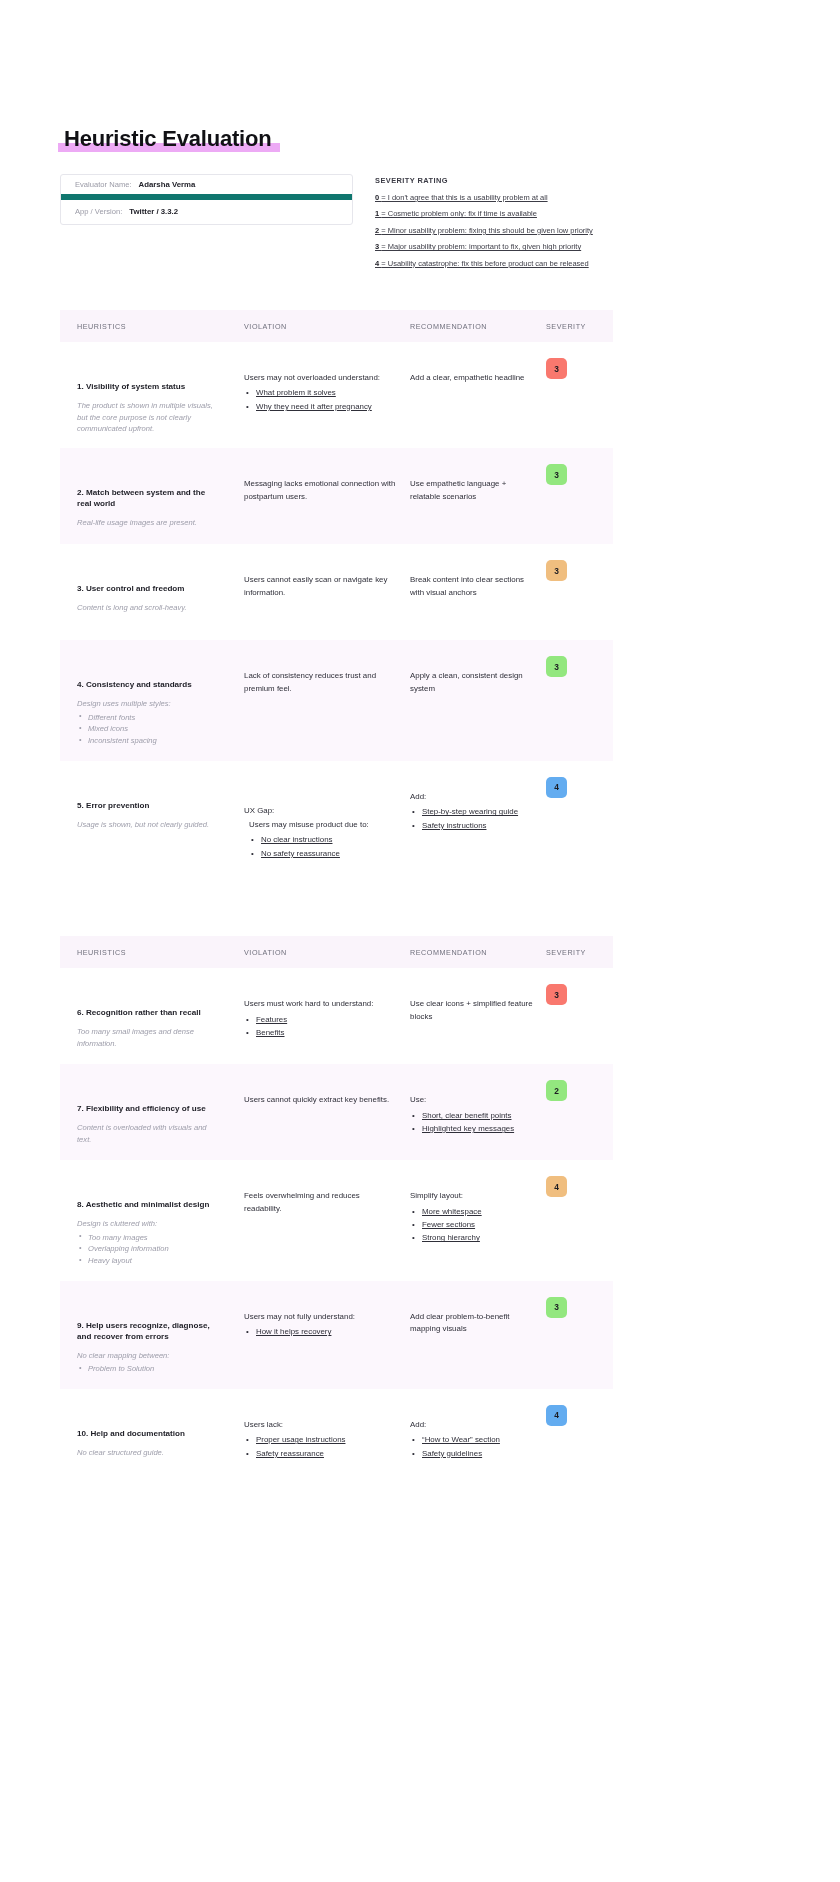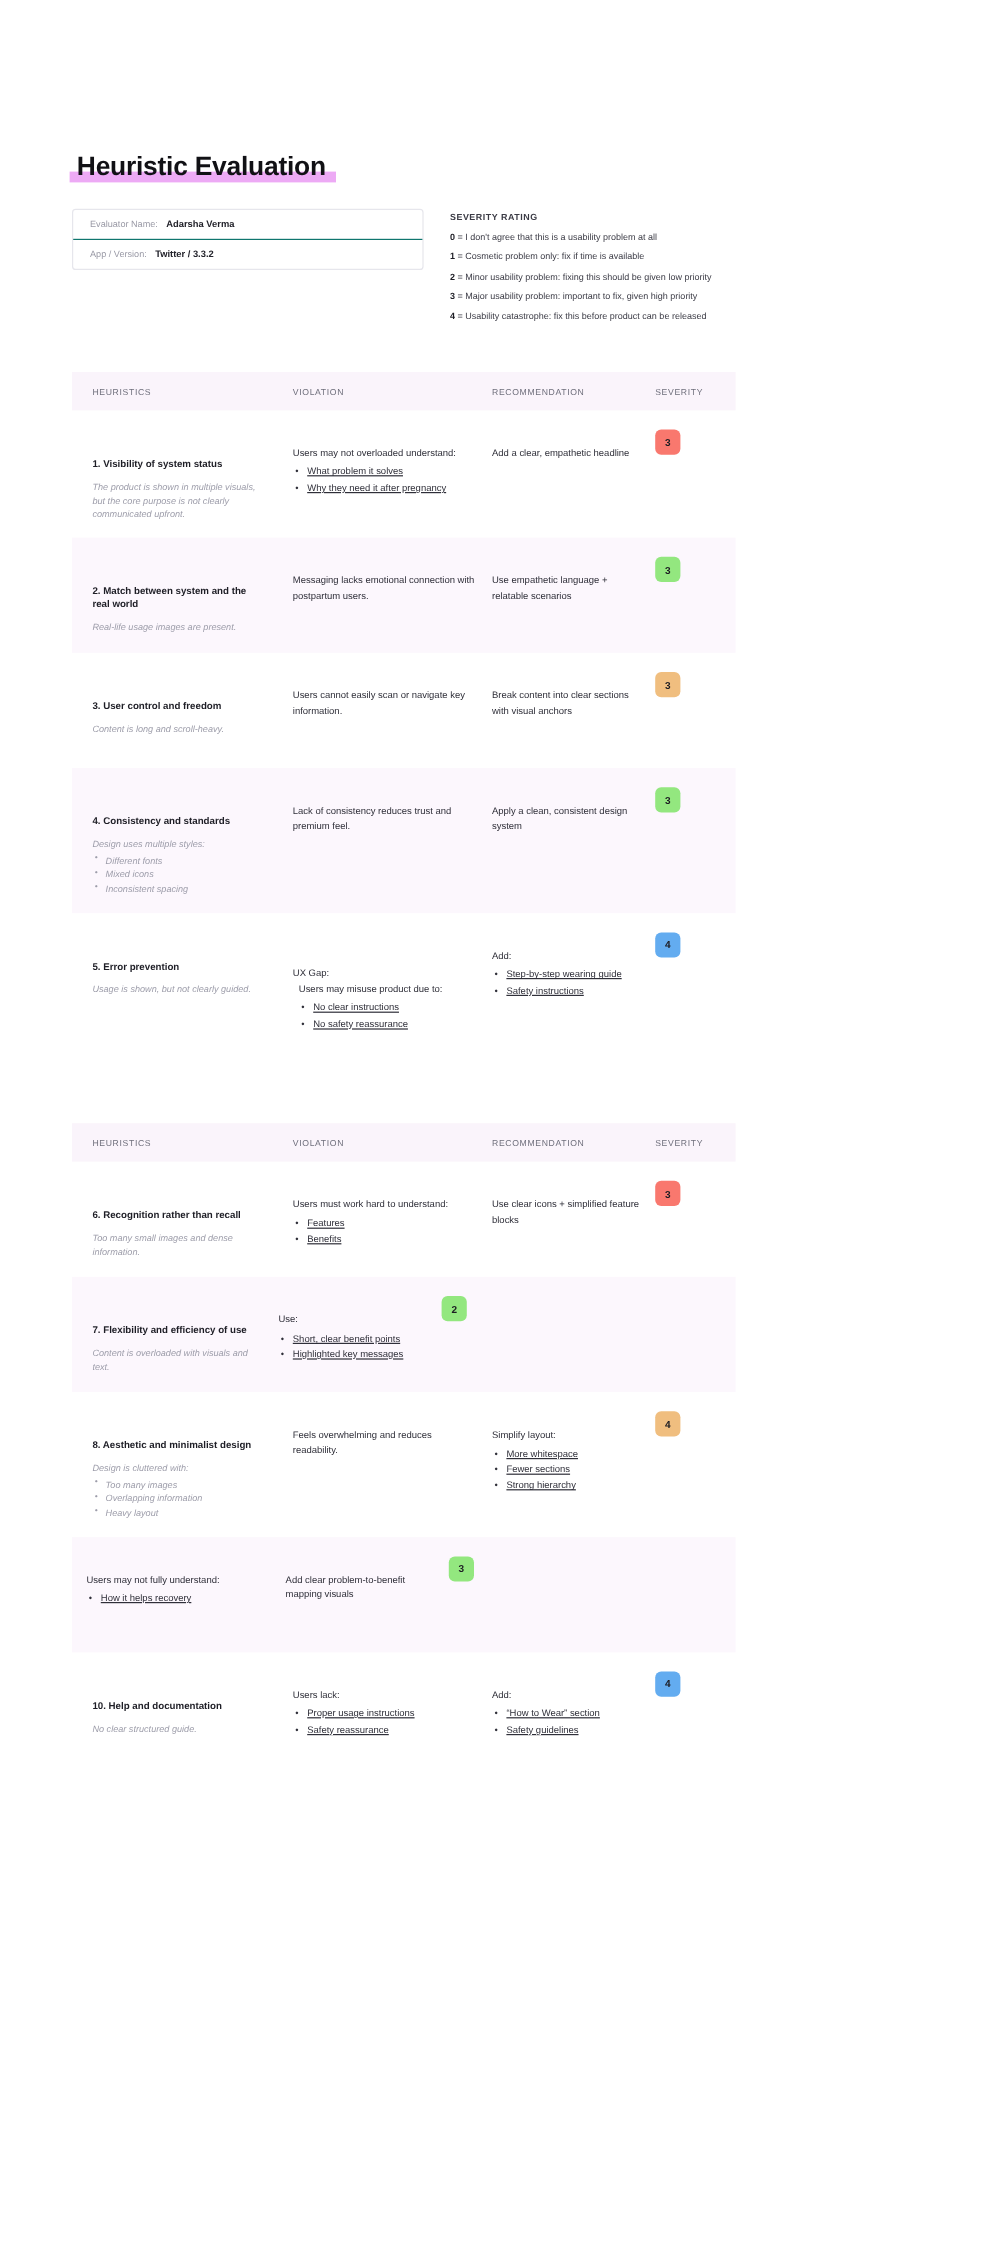--- a/index.html
+++ b/index.html
@@ -55,41 +55,42 @@
     border: 1px solid #e6e6ec;
     border-radius: 3px;
     background: #fff;
     flex: none;
   }
   .meta-line {
     height: 24.5px;
     display: flex;
     align-items: center;
     padding: 0 14px;
-    border-bottom: 1px solid #0f766e;
+    border-bottom: 6px solid #0f766e;
     font-size: 7.6px;
   }
   .meta-line:last-child { border-bottom: none; }
   .meta-label { color: #9a9aa6; font-size: 7.6px; }
   .meta-value { color: #23232b; font-weight: 700; font-size: 7.8px; margin-left: 7px; }
 
   .legend { padding-top: 2px; flex: 1; }
   .legend-title {
     font-size: 7.4px;
     font-weight: 700;
     letter-spacing: 0.45px;
     color: #3b3b45;
     margin-bottom: 9px;
   }
   .legend-item {
     font-size: 7.5px;
     color: #3c3c46;
     line-height: 1.1;
     margin-bottom: 8.2px;
     white-space: nowrap;
+    text-decoration: underline;
   }
   .legend-num { font-weight: 700; color: #1d1d25; }
 
   
   .htable { margin-top: 34px; }
   .htable.second { margin-top: 62px; }
 
   .hrow {
     display: flex;
     width: 553px;
@@ -331,20 +332,23 @@
         </div>
         <div class="col-s">
           <div class="badge" style="background: rgb(249, 120, 110);">3</div>
         </div>
       </div>
       <div class="hrow body shaded" style="min-height: 96px;">
         <div class="col-h">
           <div class="h-name">7. Flexibility and efficiency of use</div>
           <div class="h-note">Content is overloaded with visuals and text.</div>
         </div>
+        <div class="col-v cell-text offset">
+          <div class="cell-lead">Users cannot quickly extract key benefits.</div>
+        </div>
         <div class="col-r cell-text offset">
           <div class="cell-lead">Use:</div>
           <ul>
             <li>Short, clear benefit points</li>
             <li>Highlighted key messages</li>
           </ul>
         </div>
         <div class="col-s">
           <div class="badge" style="background: rgb(147, 231, 127);">2</div>
         </div>
@@ -367,20 +371,26 @@
             <li>More whitespace</li>
             <li>Fewer sections</li>
             <li>Strong hierarchy</li>
           </ul>
         </div>
         <div class="col-s">
           <div class="badge" style="background: rgb(240, 190, 127);">4</div>
         </div>
       </div>
       <div class="hrow body shaded" style="min-height: 96px;">
+        <div class="col-h">
+          <div class="h-name">9. Help users recognize, diagnose, and recover from errors</div>
+          <div class="h-note">No clear mapping between:<ul>
+              <li>Problem to Solution</li>
+            </ul></div>
+        </div>
         <div class="col-v cell-text offset">
           <div class="cell-lead">Users may not fully understand:</div>
           <ul>
             <li>How it helps recovery</li>
           </ul>
         </div>
         <div class="col-r cell-text offset">
           <div class="cell-lead">Add clear problem-to-benefit mapping visuals</div>
         </div>
         <div class="col-s">

